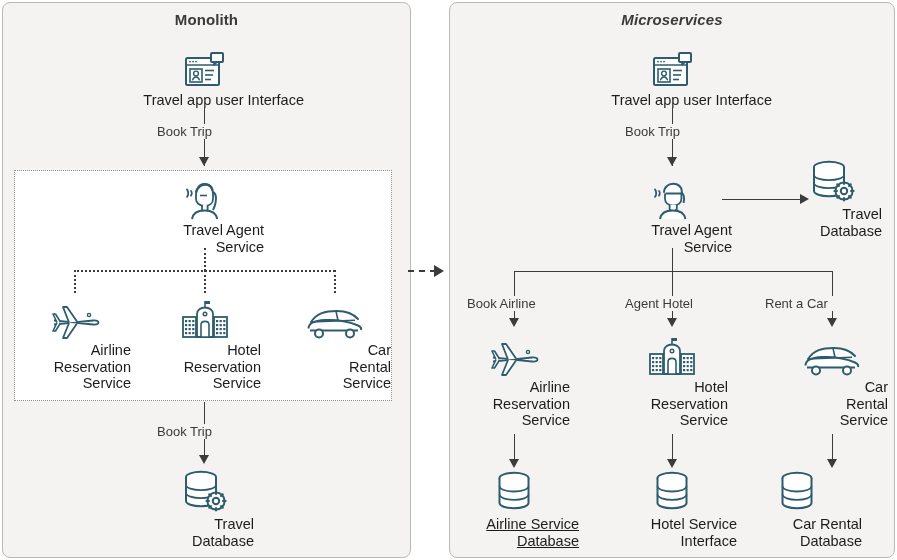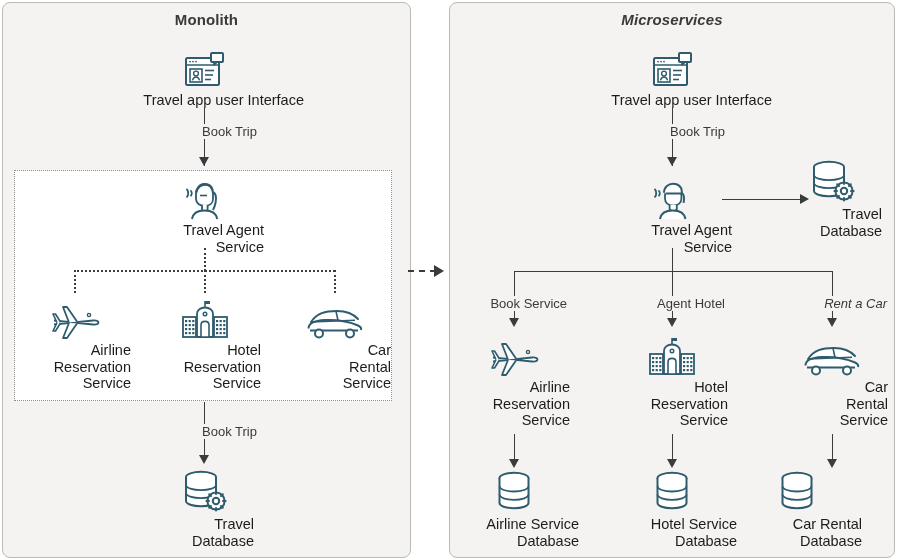--- a/index.html
+++ b/index.html
@@ -93,21 +93,21 @@
     position: absolute;
     width: 0; height: 0;
     border-top: 5px solid transparent;
     border-bottom: 5px solid transparent;
     border-left: 9px solid #3b3b3b;
   }
   .edge-label {
     position: absolute;
     font-size: 13px;
     color: #3a3a3a;
-    text-align: right;
+    text-align: left;
     white-space: nowrap;
     background: transparent;
   }
   .edge-label.on-panel { background: #f4f3f1; padding: 0 3px; }
 
   .cross-arrow {
     position: absolute;
     left: 408px; top: 265px;
     width: 40px; height: 12px;
   }
@@ -366,42 +366,42 @@
     </div>
     <div class="label">Travel
 Database</div>
   </div>
 
   <div class="vline" style="left:672px; top:248px; height:24px;"></div>
   <div class="hline" style="left:514px; top:271px; width:319px;"></div>
 
   <div class="vline" style="left:514px; top:271px; height:54px;"></div>
   <div class="arrow-down" style="left:509px; top:318px;"></div>
-  <div class="edge-label on-panel" style="left:464px; top:296px; width:100px;">Book Service</div>
+  <div class="edge-label on-panel" style="left:464px; top:296px; width:100px;">Book Airline</div>
 
   <div class="node" style="left:458px; top:333px; width:112px;">
     <div class="icon-wrap">
       <svg width="52" height="38" viewBox="0 0 52 38">
         <path d="M5 22.5 L44 18.5 c3.5-0.4 5.5 0.6 5.5 2 0 1.4-2 2.4-5.5 2L5 18.5" fill="#ffffff" stroke="#2e5c6e" stroke-width="1.8" stroke-linejoin="round"></path>
         <path d="M20 20.5 L14 5 h4 l10 14.5" fill="#ffffff" stroke="#2e5c6e" stroke-width="1.8" stroke-linejoin="round"></path>
         <path d="M20 21 L14 36 h4 l10-14.5" fill="#ffffff" stroke="#2e5c6e" stroke-width="1.8" stroke-linejoin="round"></path>
         <path d="M8 20.5 L4 12 h2.5 l5 8" fill="#ffffff" stroke="#2e5c6e" stroke-width="1.6" stroke-linejoin="round"></path>
         <path d="M8 20.7 L4 29 h2.5 l5-8" fill="#ffffff" stroke="#2e5c6e" stroke-width="1.6" stroke-linejoin="round"></path>
         <circle cx="40" cy="13" r="1.6" fill="none" stroke="#2e5c6e" stroke-width="1.4"></circle>
       </svg>
     </div>
     <div class="label">Airline
 Reservation
 Service</div>
   </div>
 
   <div class="vline" style="left:514px; top:434px; height:32px;"></div>
   <div class="arrow-down" style="left:509px; top:459px;"></div>
 
-  <div class="node" style="left:449px; top:470px; width:130px;">
+  <div class="node" style="left:449px; top:470px; width:130px;text-decoration:underline;">
     <div class="icon-wrap">
       <svg width="42" height="44" viewBox="0 0 42 44">
         <ellipse cx="21" cy="8" rx="14.5" ry="5.2" fill="#ffffff" stroke="#2e5c6e" stroke-width="2"></ellipse>
         <path d="M6.5 8v25c0 2.9 6.5 5.2 14.5 5.2s14.5-2.3 14.5-5.2V8" fill="#ffffff" stroke="#2e5c6e" stroke-width="2"></path>
         <path d="M6.5 16.3c0 2.9 6.5 5.2 14.5 5.2s14.5-2.3 14.5-5.2" fill="none" stroke="#2e5c6e" stroke-width="1.8"></path>
         <path d="M6.5 24.6c0 2.9 6.5 5.2 14.5 5.2s14.5-2.3 14.5-5.2" fill="none" stroke="#2e5c6e" stroke-width="1.8"></path>
       </svg>
     </div>
     <div class="label">Airline Service
 Database</div>
@@ -460,26 +460,26 @@
   <div class="node" style="left:607px; top:470px; width:130px;">
     <div class="icon-wrap">
       <svg width="42" height="44" viewBox="0 0 42 44">
         <ellipse cx="21" cy="8" rx="14.5" ry="5.2" fill="#ffffff" stroke="#2e5c6e" stroke-width="2"></ellipse>
         <path d="M6.5 8v25c0 2.9 6.5 5.2 14.5 5.2s14.5-2.3 14.5-5.2V8" fill="#ffffff" stroke="#2e5c6e" stroke-width="2"></path>
         <path d="M6.5 16.3c0 2.9 6.5 5.2 14.5 5.2s14.5-2.3 14.5-5.2" fill="none" stroke="#2e5c6e" stroke-width="1.8"></path>
         <path d="M6.5 24.6c0 2.9 6.5 5.2 14.5 5.2s14.5-2.3 14.5-5.2" fill="none" stroke="#2e5c6e" stroke-width="1.8"></path>
       </svg>
     </div>
     <div class="label">Hotel Service
-Database</div>
+Interface</div>
   </div>
 
   <div class="vline" style="left:832px; top:271px; height:54px;"></div>
   <div class="arrow-down" style="left:827px; top:318px;"></div>
-  <div class="edge-label on-panel" style="left:784px; top:296px; width:100px;font-style:italic;">Rent a Car</div>
+  <div class="edge-label on-panel" style="left:762px; top:296px; width:100px;">Rent a Car</div>
 
   <div class="node" style="left:776px; top:333px; width:112px;">
     <div class="icon-wrap">
       <svg width="60" height="32" viewBox="0 0 60 32">
         <path d="M6 14 C12 5 20 3 32 3 c10 0 16 2.5 21 8" fill="#ffffff" stroke="#2e5c6e" stroke-width="2" stroke-linecap="round"></path>
         <path d="M3.5 20.5 C3.5 15 9 12.5 20 12 c14-0.6 24 1.4 33 5.5 3 1.4 3.5 3 3 4.5" fill="#ffffff" stroke="#2e5c6e" stroke-width="2" stroke-linejoin="round"></path>
         <line x1="6" y1="14" x2="50" y2="12.2" stroke="#2e5c6e" stroke-width="1.6"></line>
         <line x1="31" y1="3.2" x2="33" y2="12.5" stroke="#2e5c6e" stroke-width="1.6"></line>
         <line x1="5" y1="22.5" x2="53" y2="22.5" stroke="#2e5c6e" stroke-width="2"></line>
         <circle cx="14" cy="25.5" r="4" fill="#ffffff" stroke="#2e5c6e" stroke-width="2"></circle>

